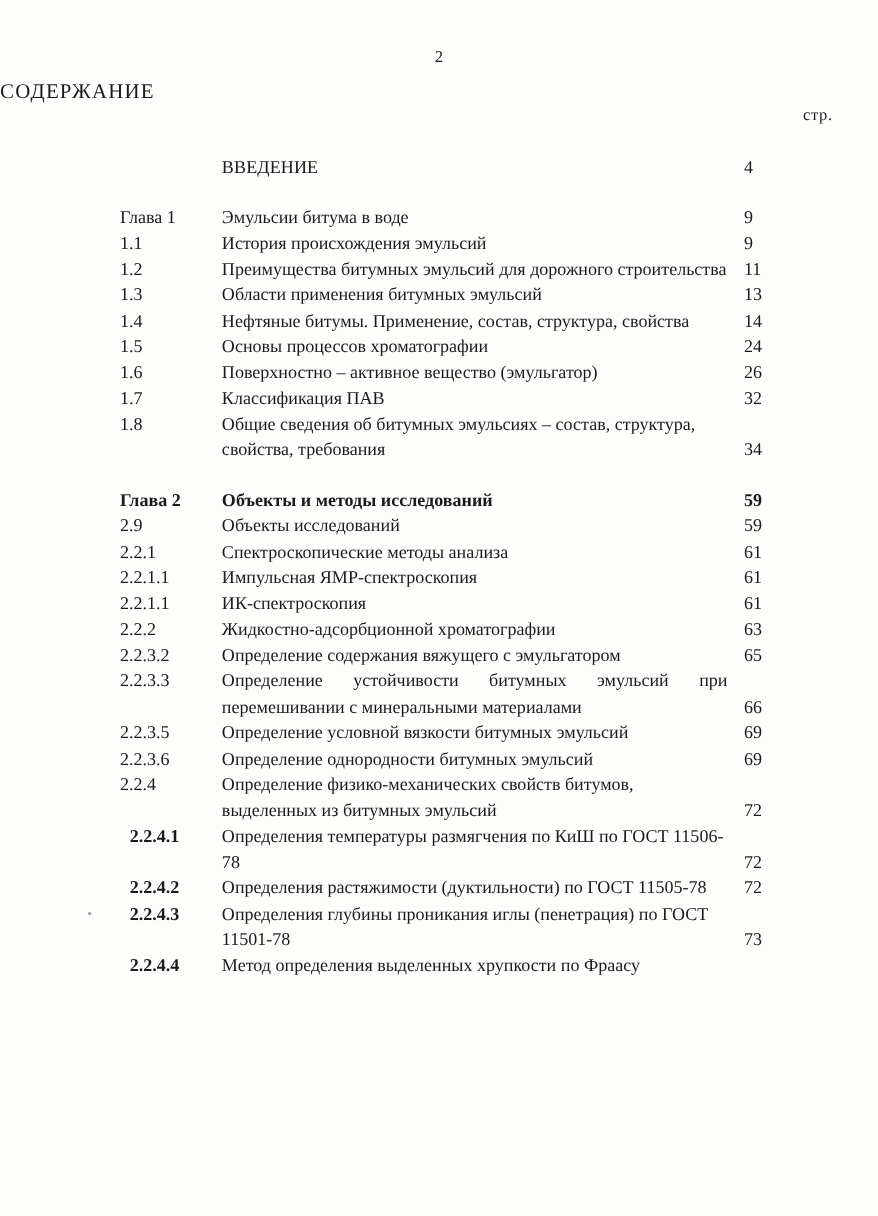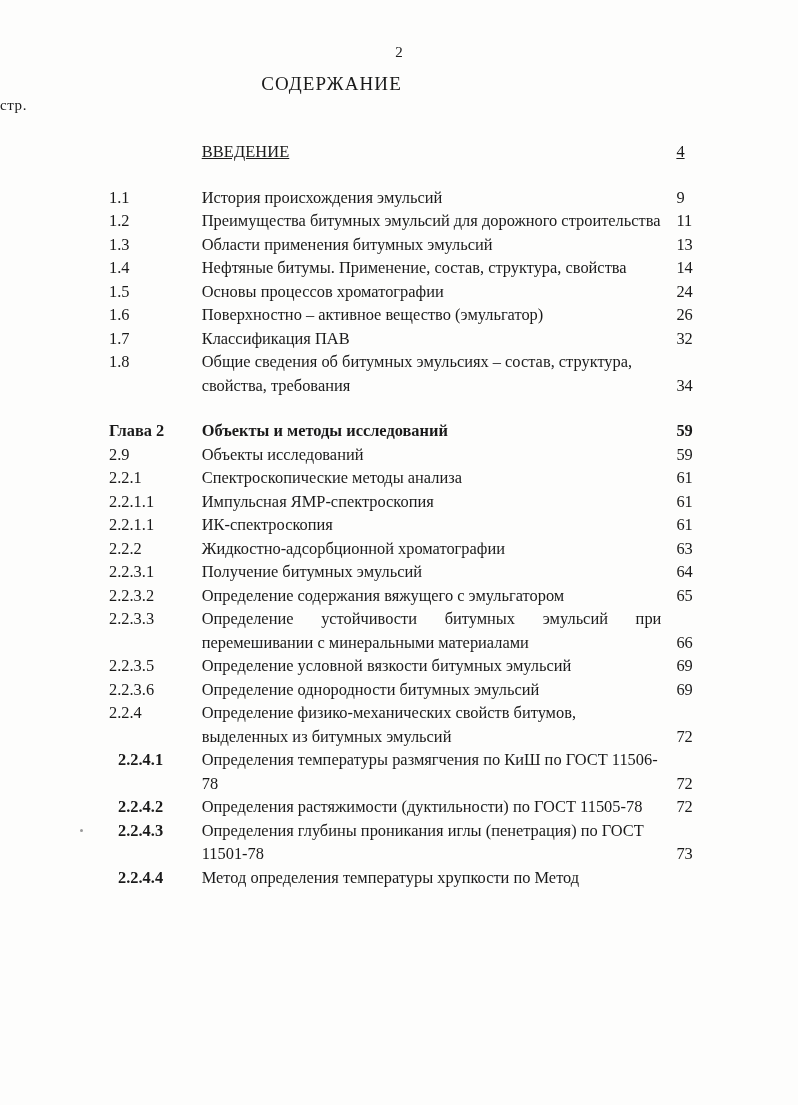--- a/index.html
+++ b/index.html
@@ -29,30 +29,30 @@
     width: 798px;
     text-align: center;
     font-size: 15px;
     letter-spacing: 0.2px;
   }
   .doc-title {
     position: absolute;
     top: 73px;
     left: 0;
     width: 663px;
-    text-align: center;
+    text-align: left;
     font-size: 19px;
     letter-spacing: 1.1px;
   }
   .col-head {
     position: absolute;
     top: 97px;
     left: 0;
     width: 757px;
-    text-align: left;
+    text-align: right;
     font-size: 15px;
     letter-spacing: 0.6px;
   }
 
   
   .toc {
     position: absolute;
     top: 140px;
     left: 109px;
     width: 610px;
@@ -81,21 +81,21 @@
   }
 
   td.pg {
     width: 46px;
     text-align: left;
     padding-left: 5px;
     white-space: nowrap;
   }
   td.pg.bottom { vertical-align: bottom; }
 
-  tr.intro td { padding-bottom: 0; text-decoration: underline; }
+  tr.intro td { padding-bottom: 0; }
   tr.gap-after td { padding-bottom: 22px; }
 
   .bold-ish { letter-spacing: 0.1px; }
 
   
   .speck {
     position: absolute;
     left: 80px;
     top: 829px;
     width: 3px;
@@ -115,20 +115,25 @@
 
   <div class="col-head">стр.</div>
 
   <table class="toc">
     <tbody>
       <tr class="intro gap-after">
         <td class="num"></td>
         <td class="title bold-ish">ВВЕДЕНИЕ</td>
         <td class="pg">4</td>
       </tr>
+    <tr>
+          <td class="num">Глава 1</td>
+          <td class="title">Эмульсии битума в воде</td>
+          <td class="pg">9</td>
+        </tr>
         <tr>
           <td class="num">1.1</td>
           <td class="title">История происхождения эмульсий</td>
           <td class="pg">9</td>
         </tr>
         <tr>
           <td class="num">1.2</td>
           <td class="title justify">Преимущества битумных эмульсий для дорожного строительства</td>
           <td class="pg bottom">11</td>
         </tr>
@@ -186,25 +191,20 @@
           <td class="num">2.2.1.1</td>
           <td class="title">ИК-спектроскопия</td>
           <td class="pg">61</td>
         </tr>
         <tr>
           <td class="num">2.2.2</td>
           <td class="title">Жидкостно-адсорбционной хроматографии</td>
           <td class="pg">63</td>
         </tr>
         <tr>
-          <td class="num">2.2.3.1</td>
-          <td class="title">Получение битумных эмульсий</td>
-          <td class="pg">64</td>
-        </tr>
-        <tr>
           <td class="num">2.2.3.2</td>
           <td class="title">Определение содержания вяжущего с эмульгатором</td>
           <td class="pg">65</td>
         </tr>
         <tr>
           <td class="num">2.2.3.3</td>
           <td class="title justify">Определение устойчивости битумных эмульсий при перемешивании с минеральными материалами</td>
           <td class="pg bottom">66</td>
         </tr>
         <tr>
@@ -232,21 +232,21 @@
           <td class="title">Определения растяжимости (дуктильности) по ГОСТ 11505-78</td>
           <td class="pg bottom">72</td>
         </tr>
         <tr>
           <td class="num deep">2.2.4.3</td>
           <td class="title">Определения глубины проникания иглы (пенетрация) по ГОСТ 11501-78</td>
           <td class="pg bottom">73</td>
         </tr>
         <tr>
           <td class="num deep">2.2.4.4</td>
-          <td class="title">Метод определения температуры хрупкости по Метод</td>
+          <td class="title">Метод определения выделенных хрупкости по Фраасу</td>
           <td class="pg"></td>
         </tr>
       </tbody>
   </table>
 
   <div class="speck"></div>
 
 </div>
 
 </body></html>

